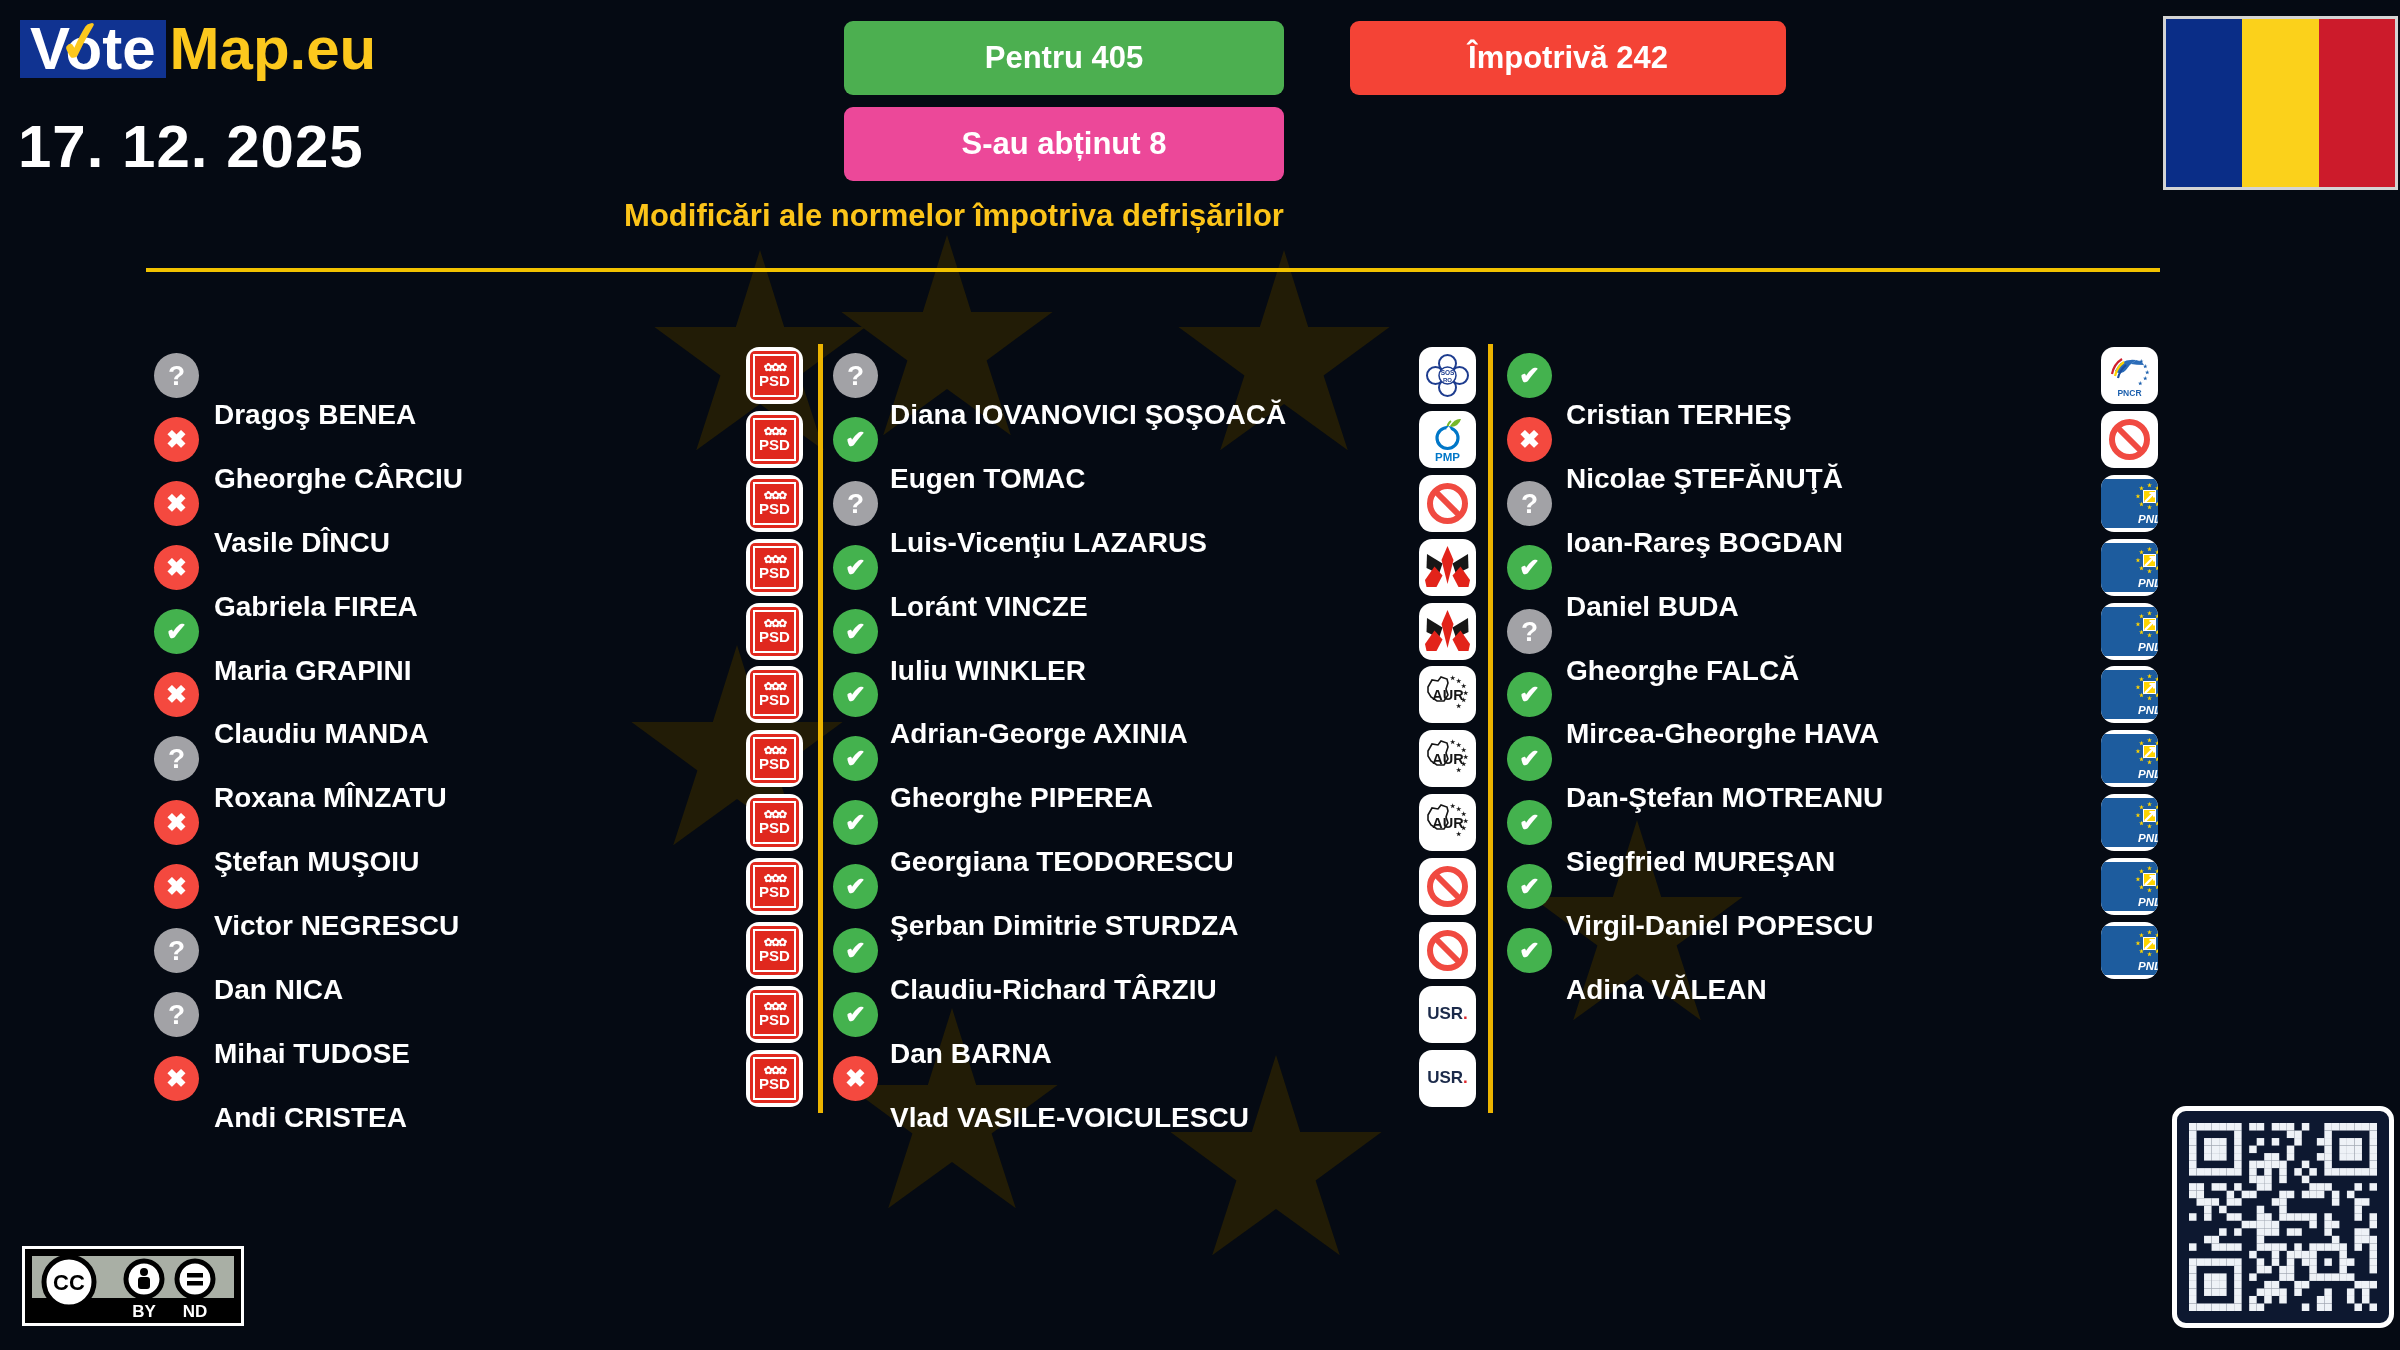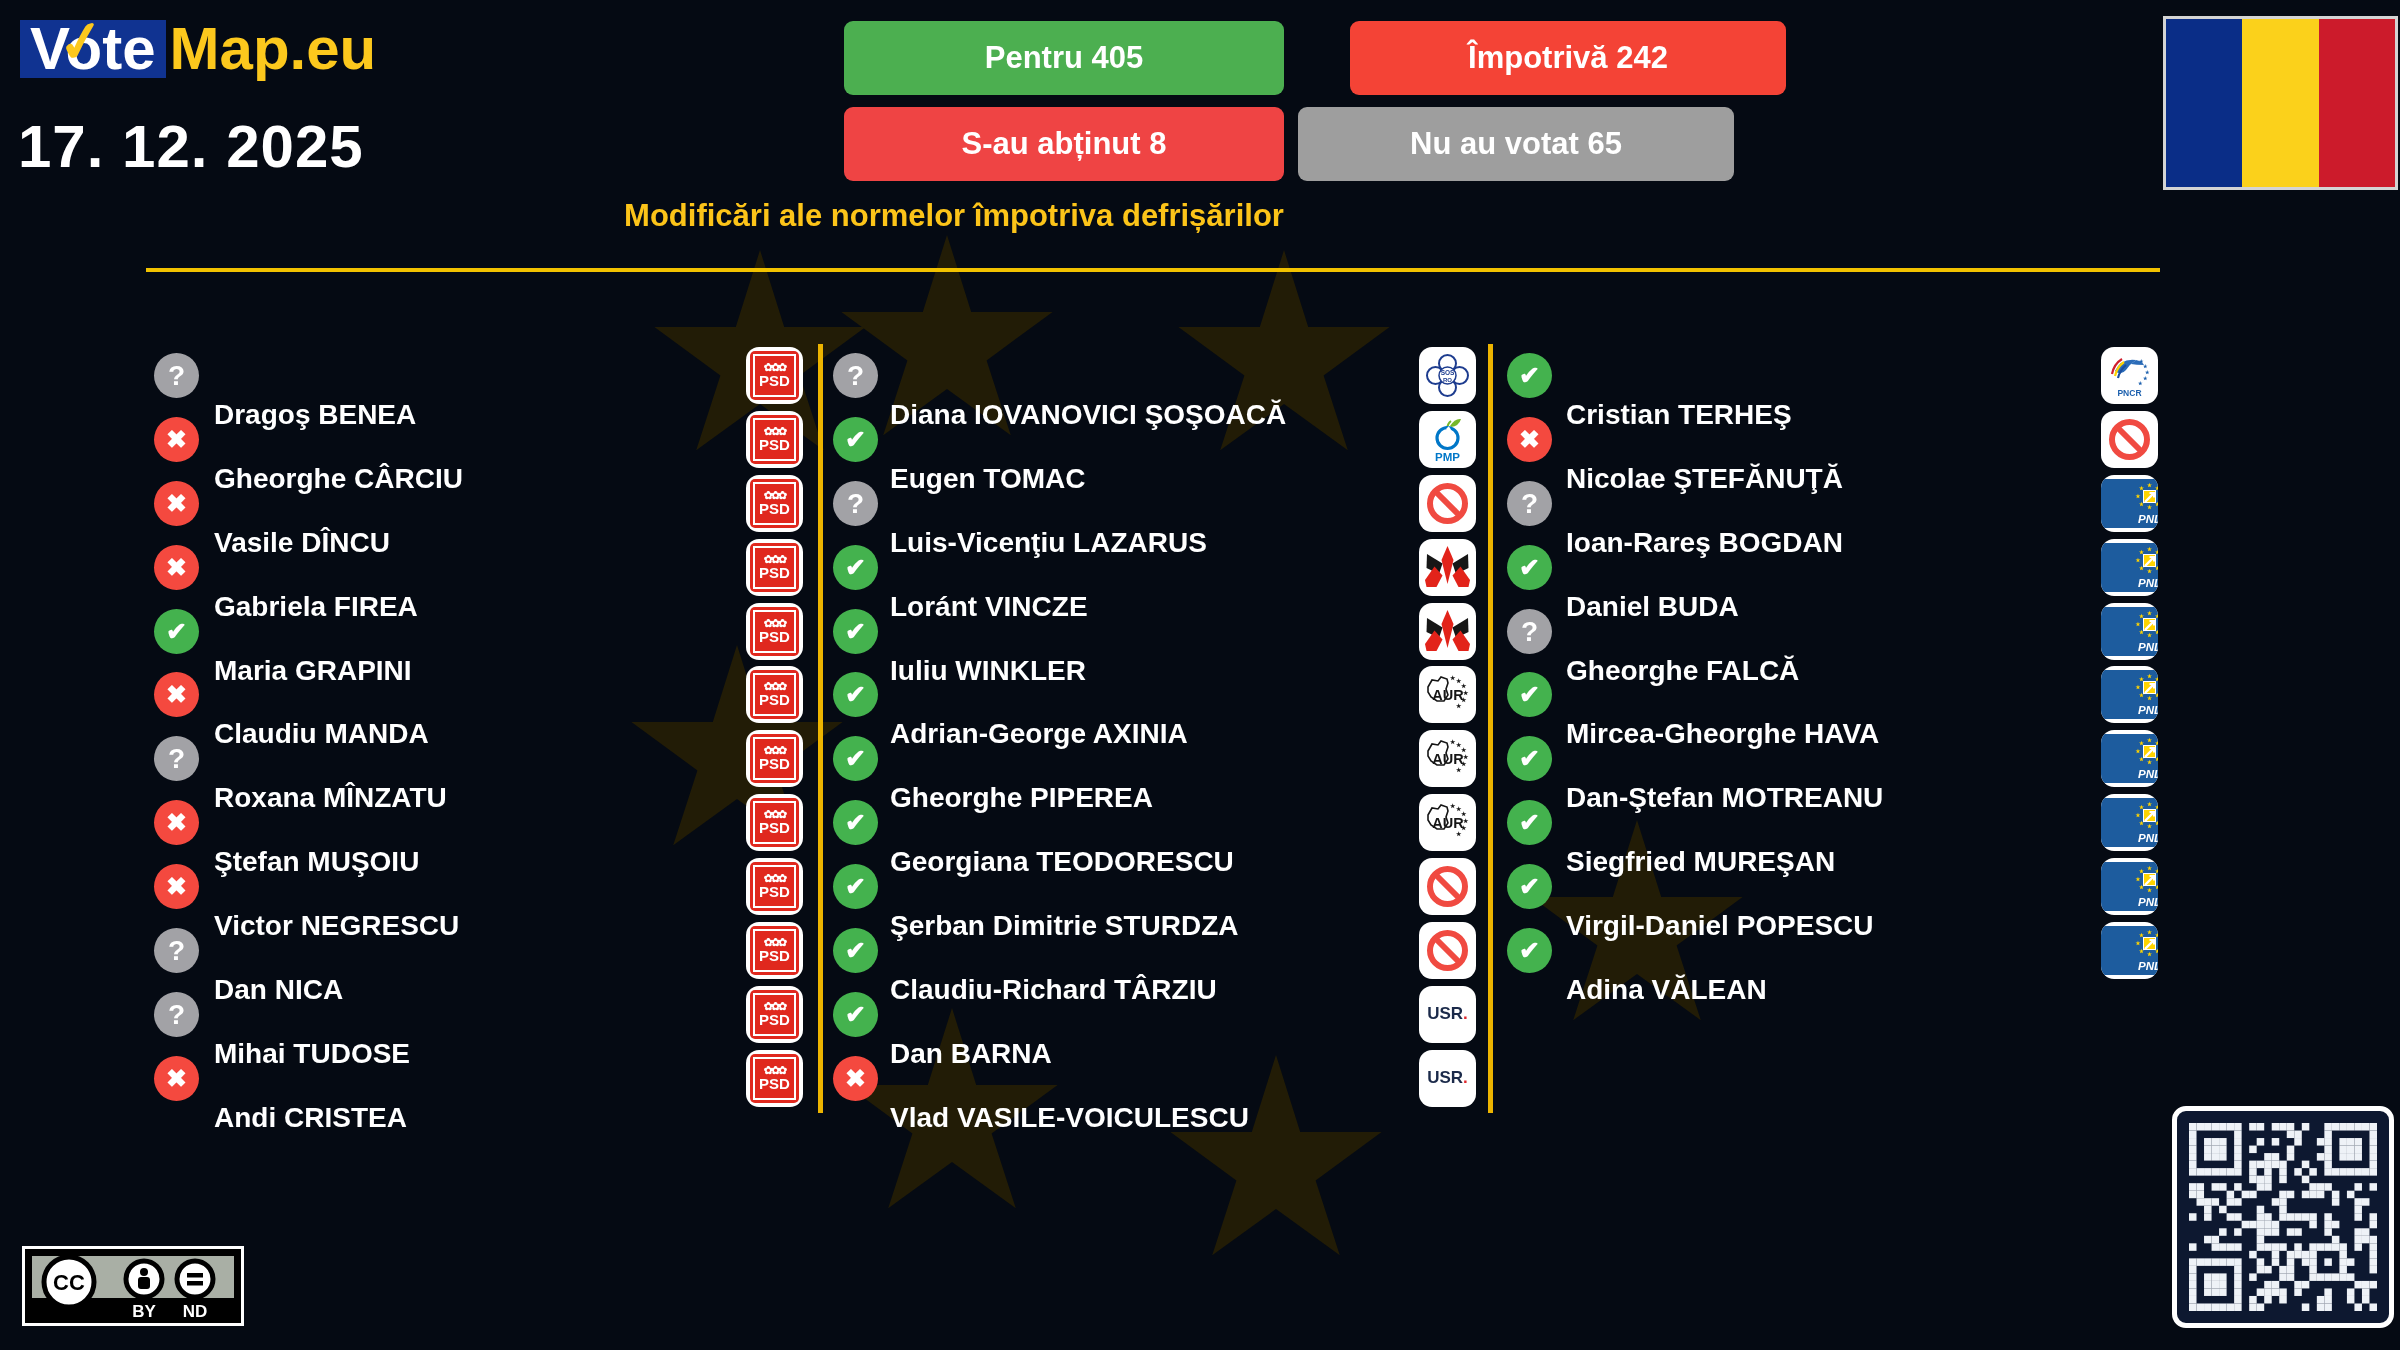--- a/index.html
+++ b/index.html
@@ -79,25 +79,22 @@
     <div class="logo-map">Map.eu</div>
   </div>
   <div class="date">17. 12. 2025</div>
 
   <div class="sum-btn" id="btn-0" style="background: rgb(76, 175, 80);">
     <span>Pentru 405</span>
     </div>
   <div class="sum-btn" id="btn-1" style="background: rgb(244, 67, 54);">
     <span>Împotrivă 242</span>
     </div>
-  <div class="sum-btn" id="btn-2" style="background: #ef4444;">
+  <div class="sum-btn" id="btn-2" style="background: #ec4899;">
     <span>S-au abținut 8</span>
-    </div>
-  <div class="sum-btn" id="btn-3" style="background: rgb(158, 158, 158);">
-    <span>Nu au votat 65</span>
     </div>
 
   <div class="title">Modificări ale normelor împotriva defrișărilor</div>
   <div class="title-rule"></div>
 
   <div class="flag">
     <div class="flag-band" style="background: rgb(10, 45, 135);"></div>
     <div class="flag-band" style="background: rgb(251, 209, 27);"></div>
     <div class="flag-band" style="background: rgb(204, 27, 43);"></div>
   </div>

